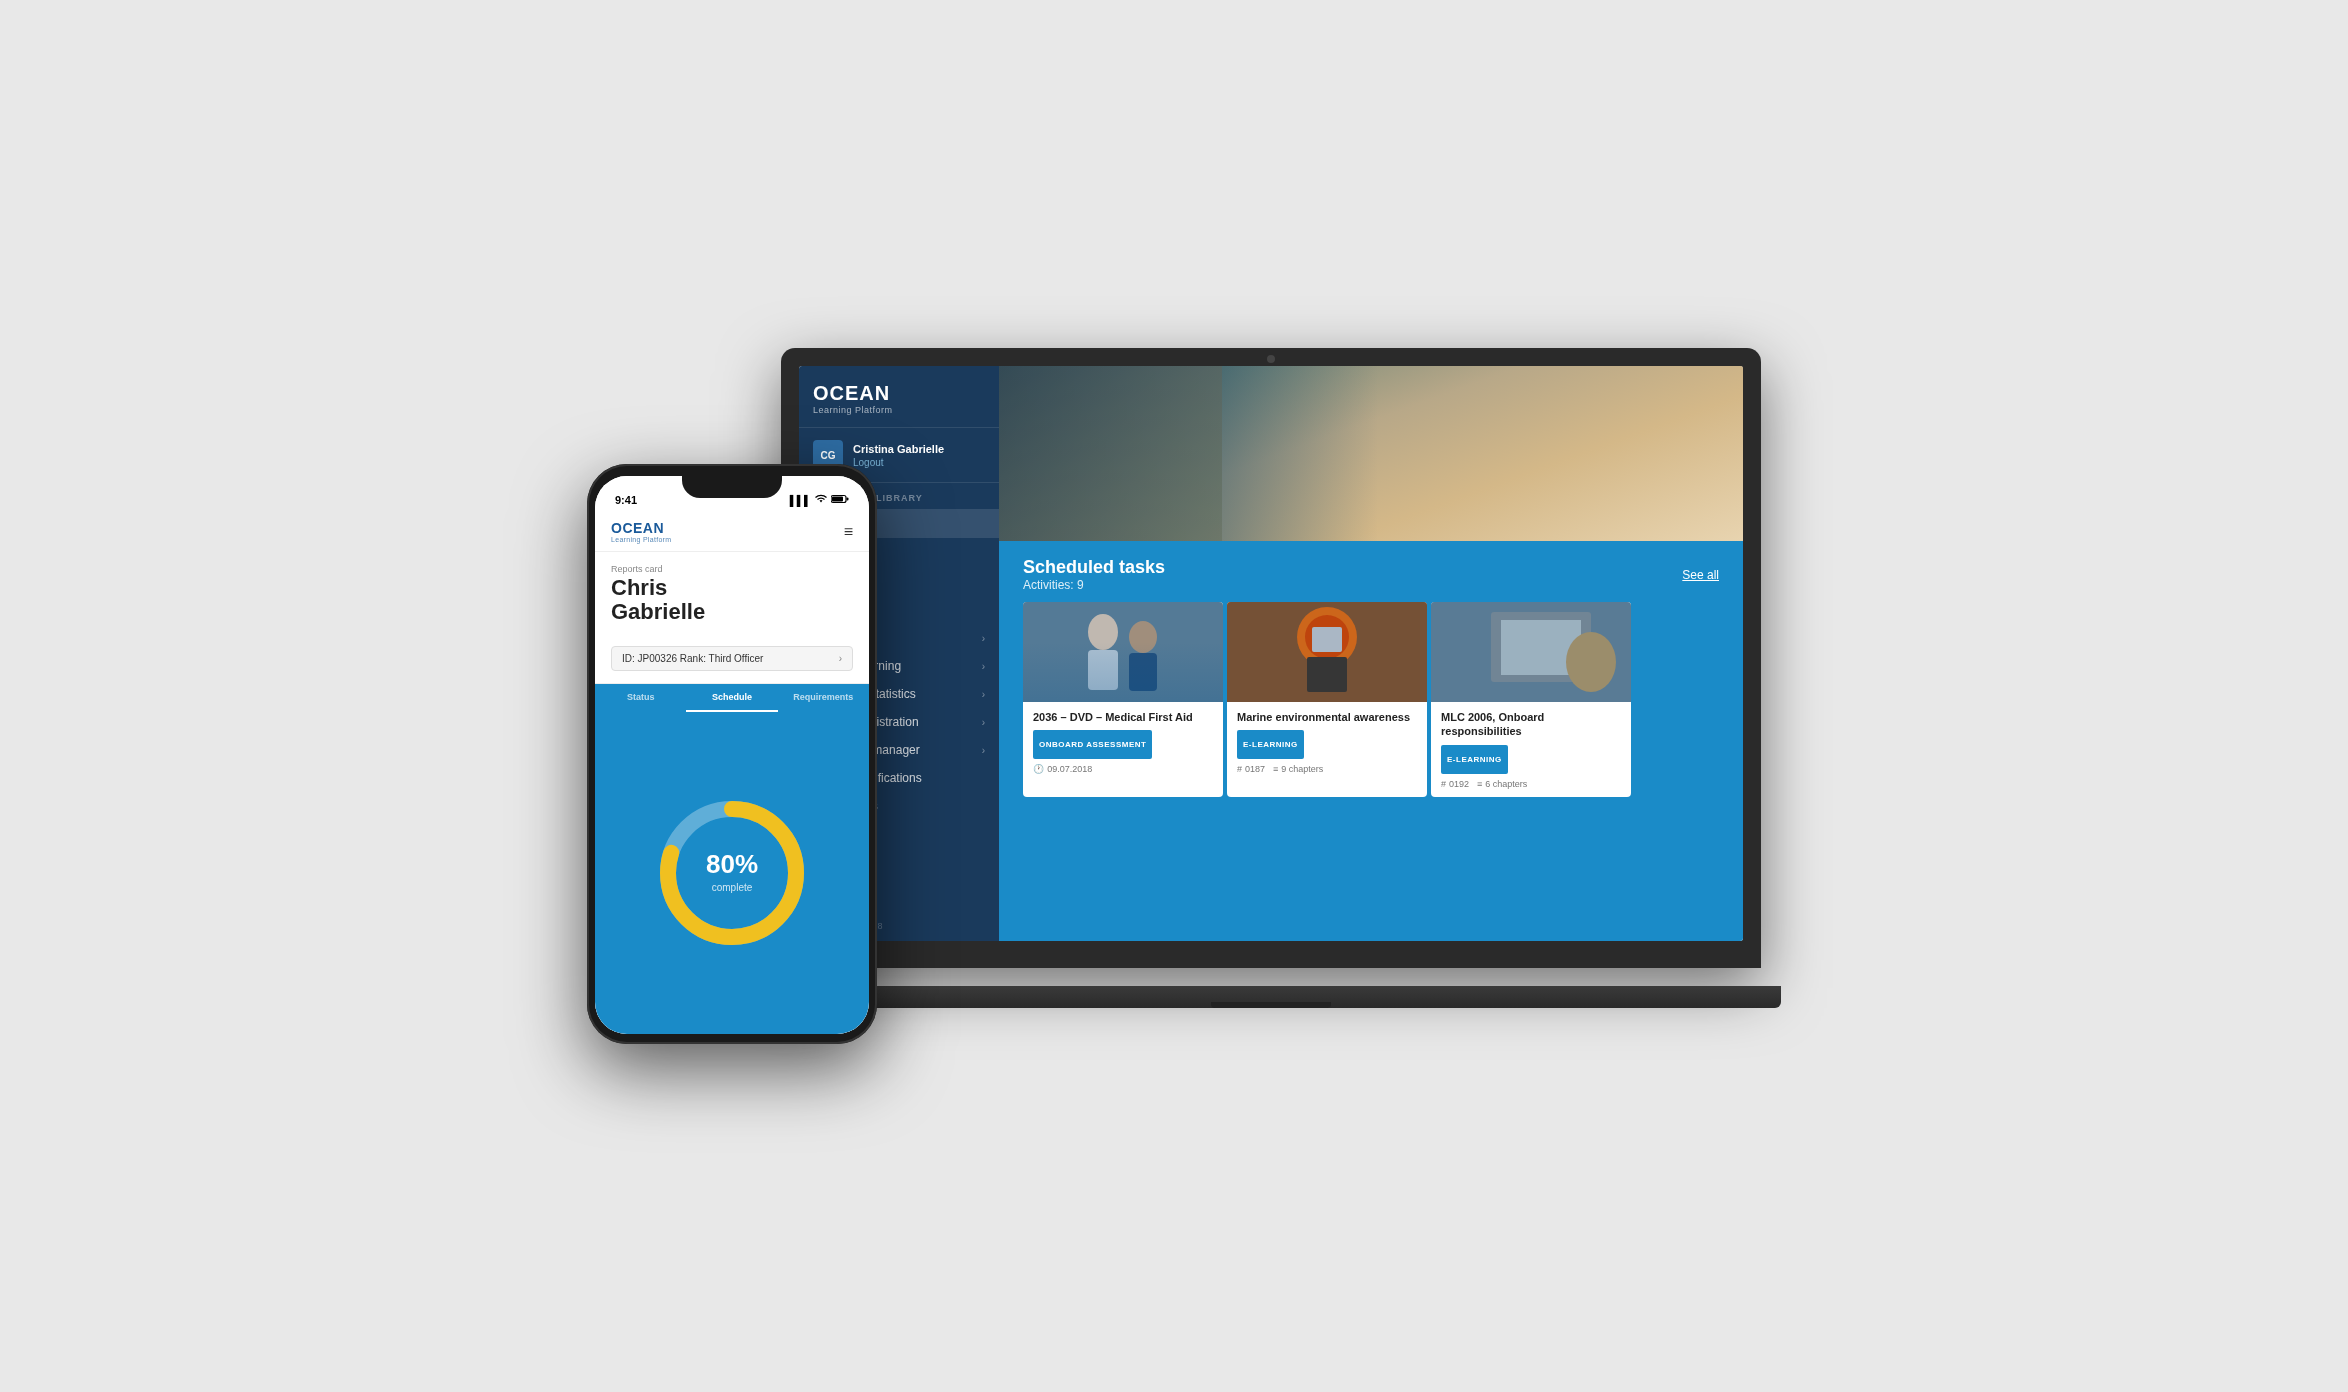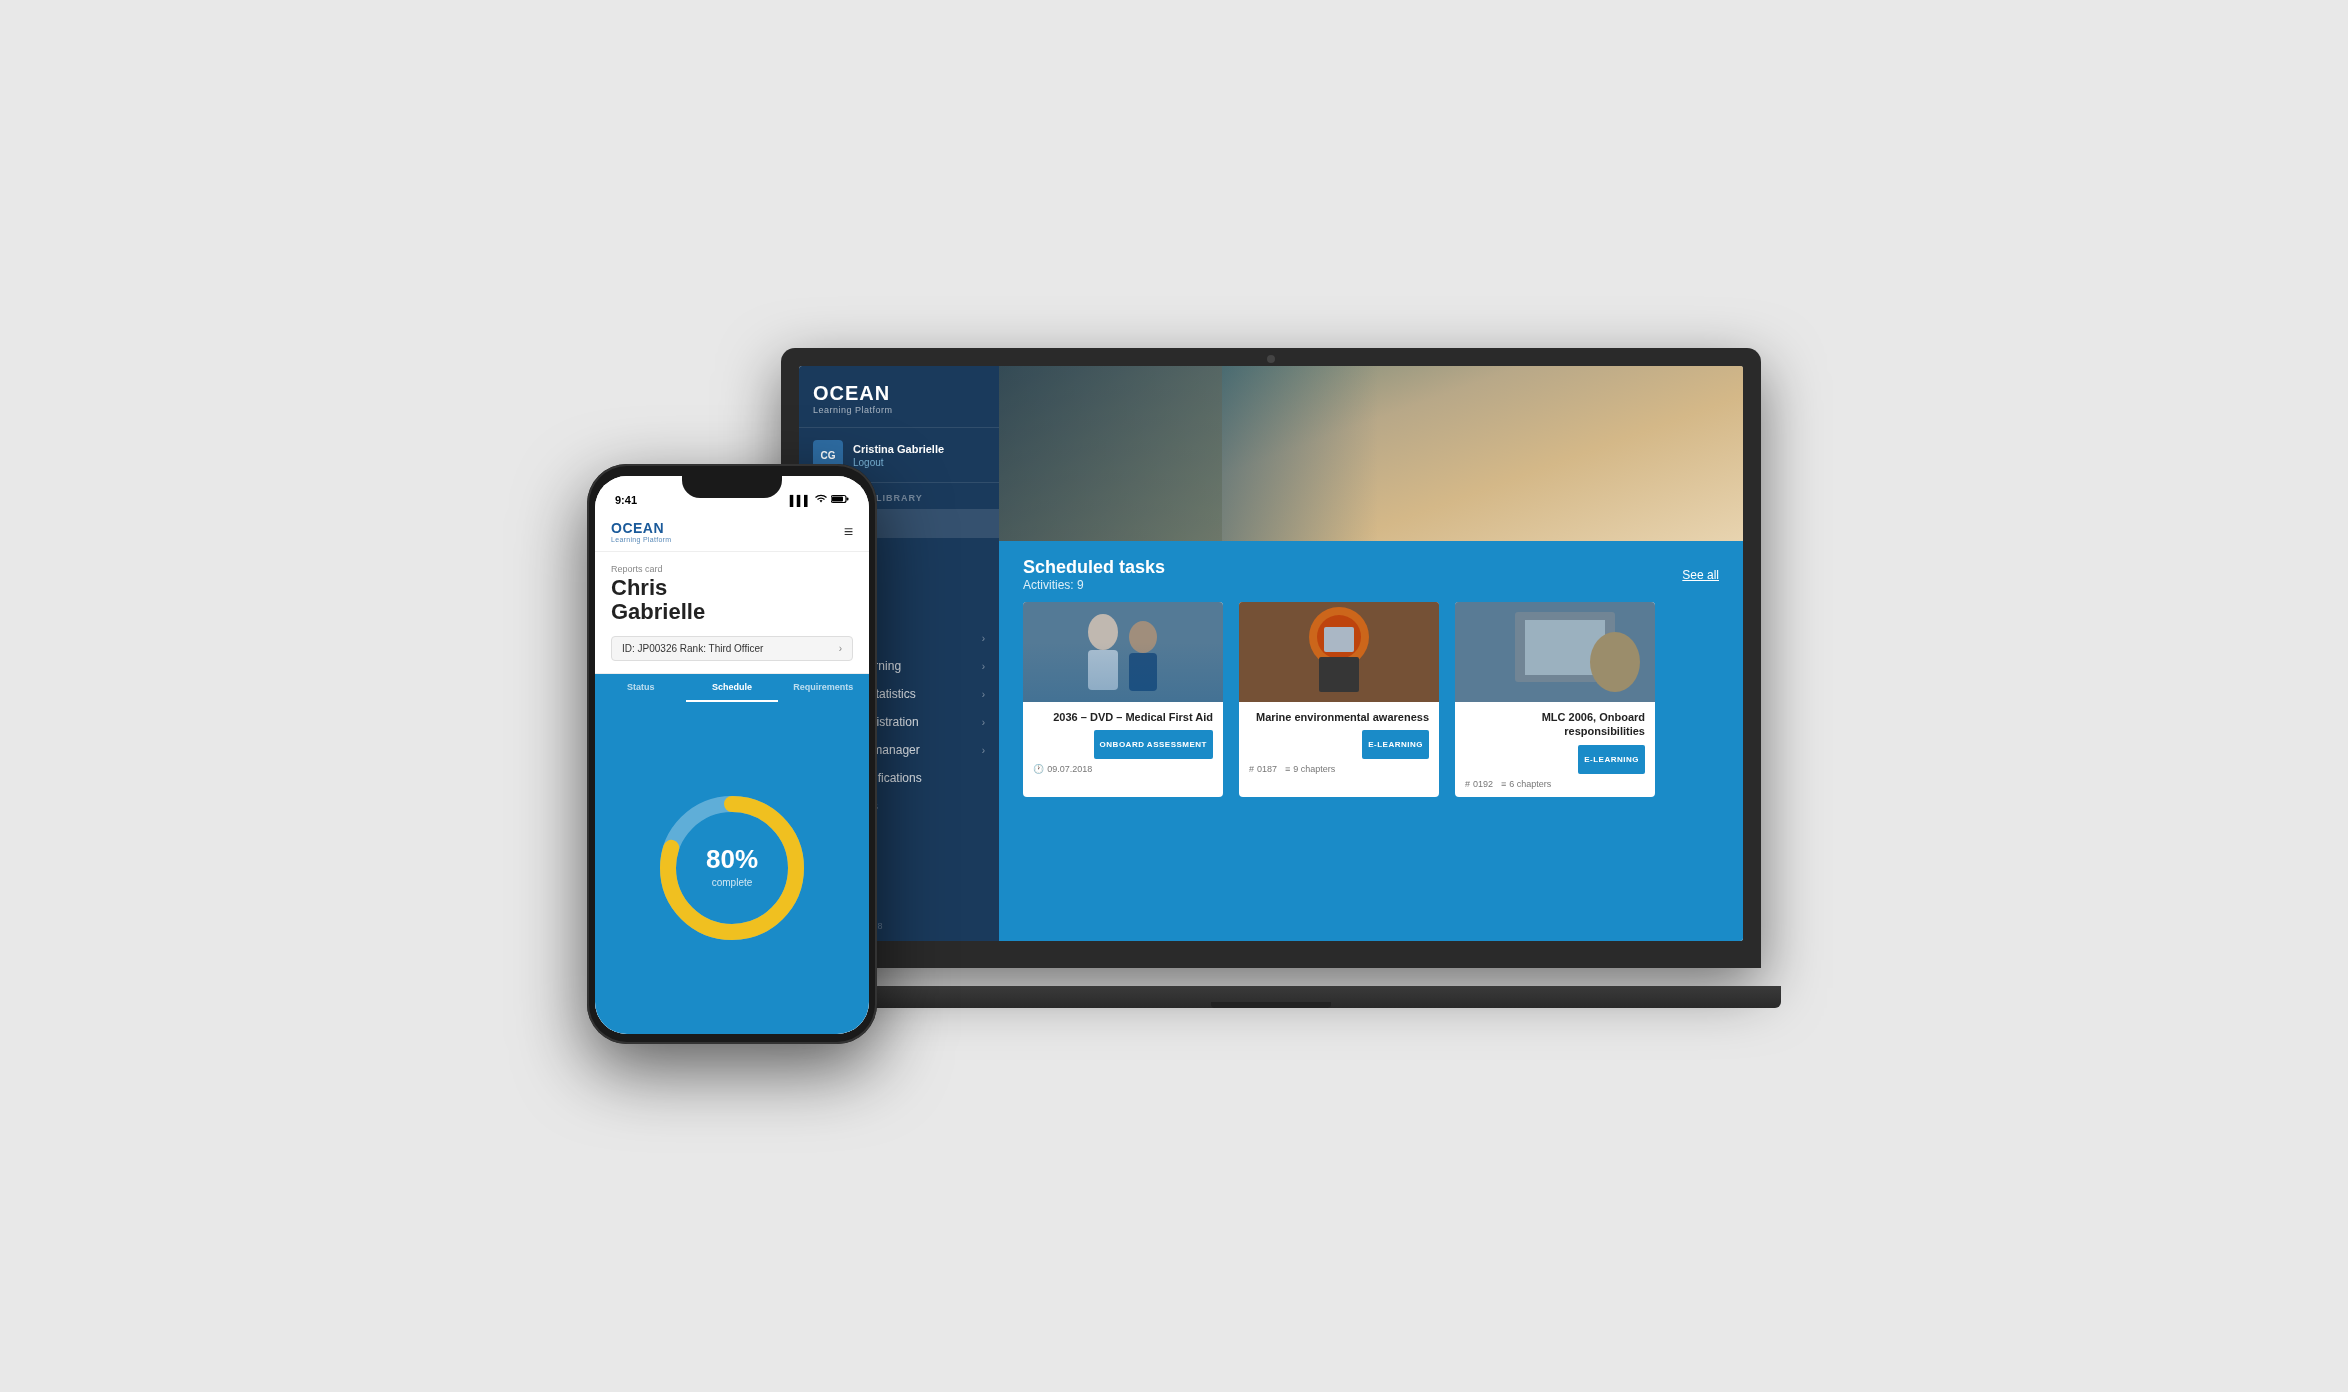--- a/index.html
+++ b/index.html
@@ -261,22 +261,21 @@
     }
     .see-all-link {
       font-size: 12px;
       color: #fff;
       text-decoration: underline;
       cursor: pointer;
     }
 
     .cards-row {
       display: flex;
-      gap: 16px;
-      text-align: right;
+      gap: 4px;
     }
 
     .activity-card {
       background: #fff;
       border-radius: 4px;
       overflow: hidden;
       width: 200px;
       flex-shrink: 0;
     }
     .card-image {
@@ -433,21 +432,21 @@
     .phone-personal-label {
       font-size: 9px;
       color: #888;
       margin-bottom: 2px;
     }
     .phone-user-name {
       font-size: 22px;
       font-weight: 700;
       color: #222;
       line-height: 1.1;
-      margin-bottom: 12px;
+      margin-bottom: 22px;
     }
     .phone-id-badge {
       display: flex;
       align-items: center;
       justify-content: space-between;
       background: #f5f5f5;
       border: 1px solid #ddd;
       border-radius: 4px;
       padding: 6px 10px;
       font-size: 10px;

